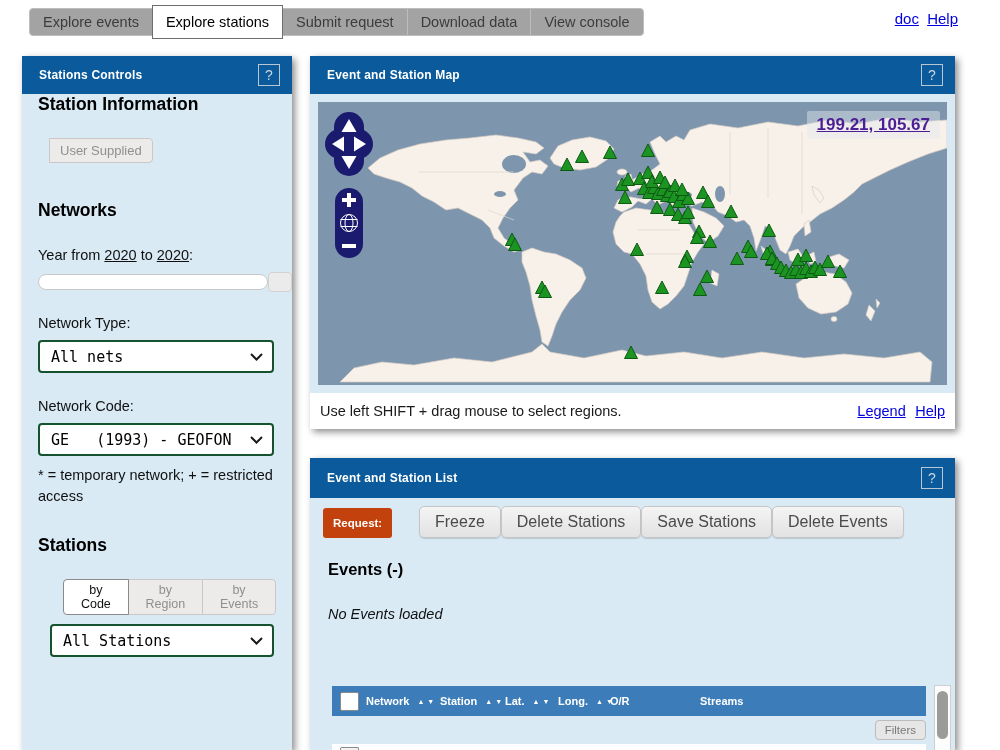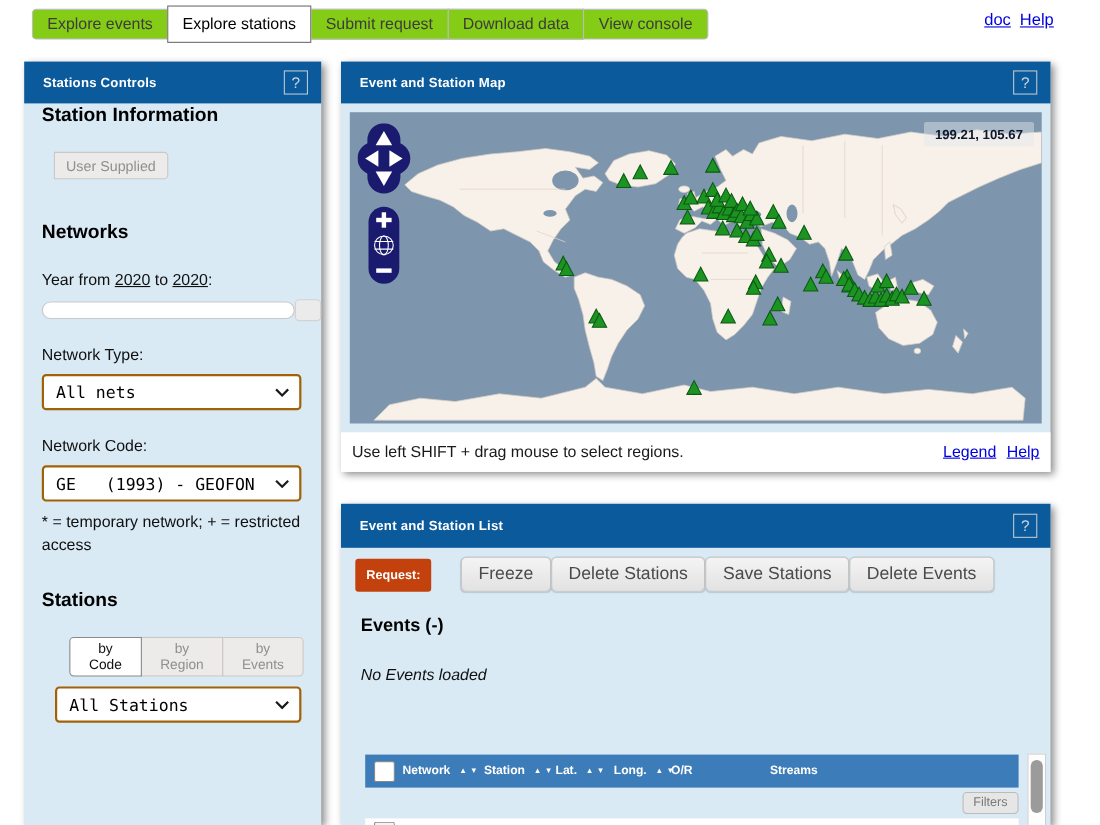--- a/index.html
+++ b/index.html
@@ -4,21 +4,21 @@
 <style>
   * { margin:0; padding:0; box-sizing:border-box; }
   html,body { background:#fff; }
   #app {
     position:relative; width:1000px; height:750px; overflow:hidden;
     background:#ffffff; font-family:"Liberation Sans", sans-serif; color:#111;
   }
   
   .tabbar { position:absolute; left:30px; top:6px; display:flex; align-items:center; height:32px; }
   .tab {
-    background:#84cc16; border:1px solid #bdbdbd; color:#3c3c3c;
+    background:#a3a3a3; border:1px solid #bdbdbd; color:#3c3c3c;
     font-size:14.5px; padding:4px 13px; margin-left:-1px; cursor:pointer; line-height:1.25;
     font-family:"Liberation Sans", sans-serif;
   }
   .tab:first-child { border-radius:4px 0 0 4px; }
   .tab:last-child  { border-radius:0 4px 4px 0; }
   .tab.active {
     background:#ffffff; border-color:#6e6e6e; color:#000;
     padding:7px 13px; position:relative; z-index:2;
   }
   .doclinks { position:absolute; right:42px; top:10px; font-size:15px; }
@@ -50,34 +50,34 @@
   .btnset button:last-child  { border-radius:0 4px 4px 0; }
   .btnset button.active { background:#fff; border-color:#8a8a8a; color:#111; position:relative; z-index:1; }
   .btnset.small button { font-size:12.5px; padding:3px 9px; }
   .label { font-size:14.5px; color:#101010; }
   .year-line a { color:#101010; text-decoration:underline; cursor:pointer; }
   .slider { position:relative; width:230px; height:16px; background:#fff;
     border:1px solid #c9c9c9; border-radius:8px; margin-top:11px; cursor:pointer; }
   .slider-handle { position:absolute; left:229px; top:-3px; width:24px; height:20px;
     background:#ebebeb; border:1px solid #d2d2d2; border-radius:4px; cursor:grab; }
   .fakeselect {
-    width:236px; height:33px; background:#fff; border:2px solid #a16207; border-radius:4px;
+    width:236px; height:33px; background:#fff; border:2px solid #14532d; border-radius:4px;
     display:flex; align-items:center; justify-content:space-between; padding:0 9px 0 11px;
     font-family:"DejaVu Sans Mono", monospace; font-size:15px; white-space:pre; cursor:pointer;
     margin-top:9px; color:#000;
   }
   .note { font-size:14.5px; line-height:1.45; margin-top:9px; color:#101010; }
 
   
   #map-panel { left:310px; top:56px; width:645px; height:373px; }
   .map-area { position:absolute; left:8px; top:46px; width:629px; height:283px; background:#7e96ad; overflow:hidden; cursor:crosshair; }
   .map-area svg.world { position:absolute; left:0; top:0; }
   .coords {
     position:absolute; top:9px; right:7px; background:rgba(226,232,238,0.45);
-    color:#0f172a; font-weight:bold; font-size:12px; padding:4px 10px; border-radius:2px;
+    color:#4c1d95; font-weight:bold; font-size:17px; padding:4px 10px; border-radius:2px;text-decoration:underline;
   }
   .map-controls { position:absolute; left:7px; top:10px; }
   .map-footer {
     position:absolute; left:0; bottom:0; width:100%; height:36px; background:#fff;
     display:flex; align-items:center; justify-content:space-between; padding:0 10px;
   }
   .map-hint { font-size:14.5px; color:#1a1a1a; }
   .map-footer a { color:#0000dd; text-decoration:underline; font-size:14.5px; margin-left:5px; cursor:pointer; }
 
   

